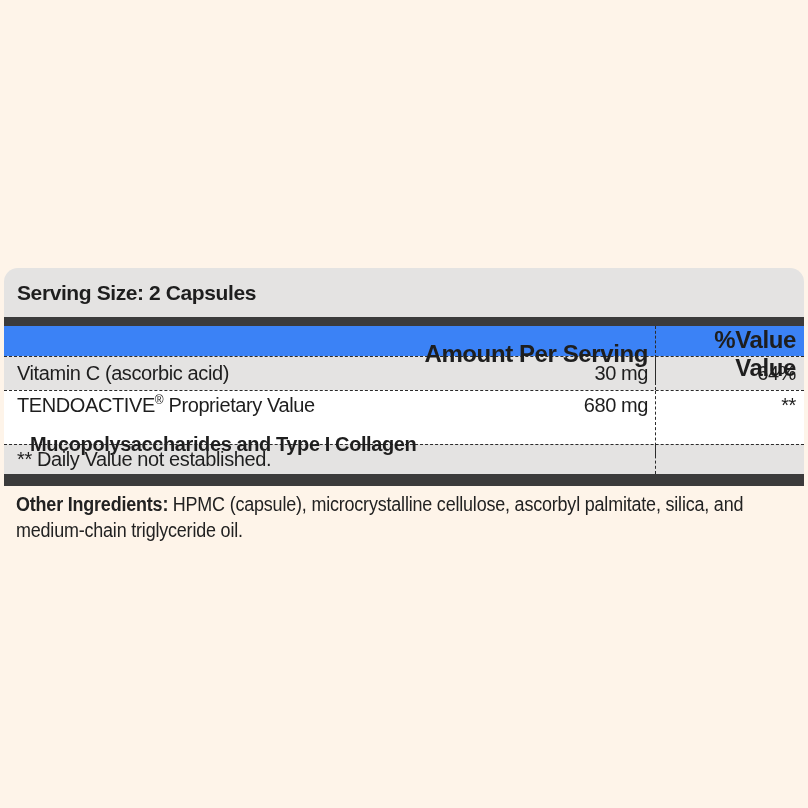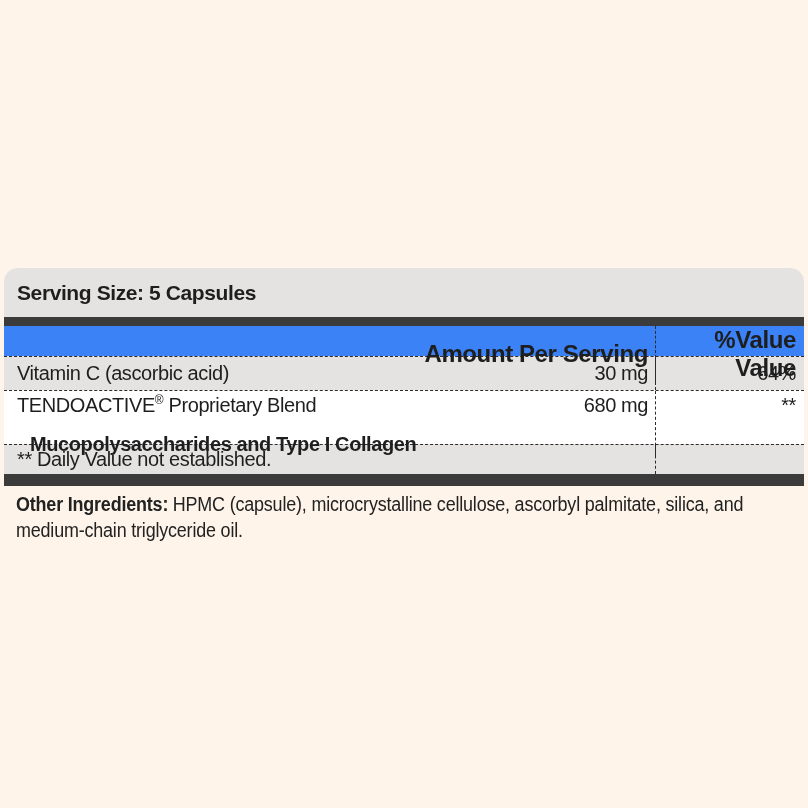--- a/index.html
+++ b/index.html
@@ -132,42 +132,42 @@
     font-weight: bold;
     margin-right: 5px;
   }
 </style>
 </head>
 <body>
 
 <div class="panel">
 
   <div class="ss-header">
-    <span>Serving Size: 5 Capsules</span>
+    <span>Serving Size: 2 Capsules</span>
   </div>
 
   <div class="bar-top"></div>
 
   <div class="grid2 thead">
     <div class="col-amt">Amount Per Serving</div>
     <div class="col-dv">%Value Value</div>
   </div>
 
   <div class="grid2 row gray row-vitamin">
     <div class="col-main">
       <span>Vitamin C (ascorbic acid)</span>
       <span>30 mg</span>
     </div>
     <div class="col-dv">64%</div>
   </div>
 
   <div class="grid2 row white row-blend">
     <div class="col-main">
       <div class="blend-line1">
-        <span><span>TENDOACTIVE</span><span class="sup">®</span><span> Proprietary Blend</span></span>
+        <span><span>TENDOACTIVE</span><span class="sup">®</span><span> Proprietary Value</span></span>
         <span>680 mg</span>
       </div>
       <div class="blend-line2">Mucopolysaccharides and Type I Collagen</div>
     </div>
     <div class="col-dv">**</div>
   </div>
 
   <div class="grid2 row gray row-footnote">
     <div class="col-main">** Daily Value not established.</div>
     <div class="col-dv"></div>

